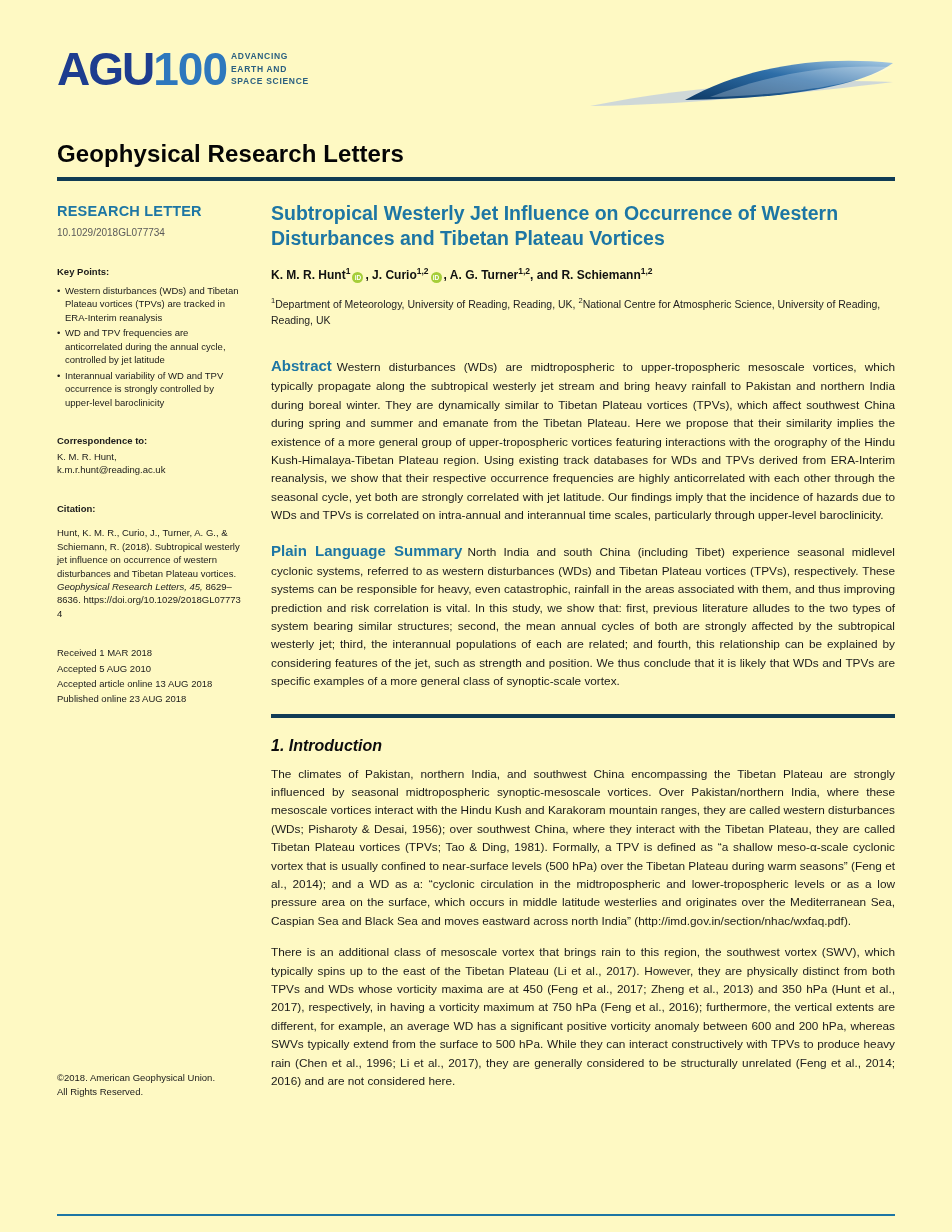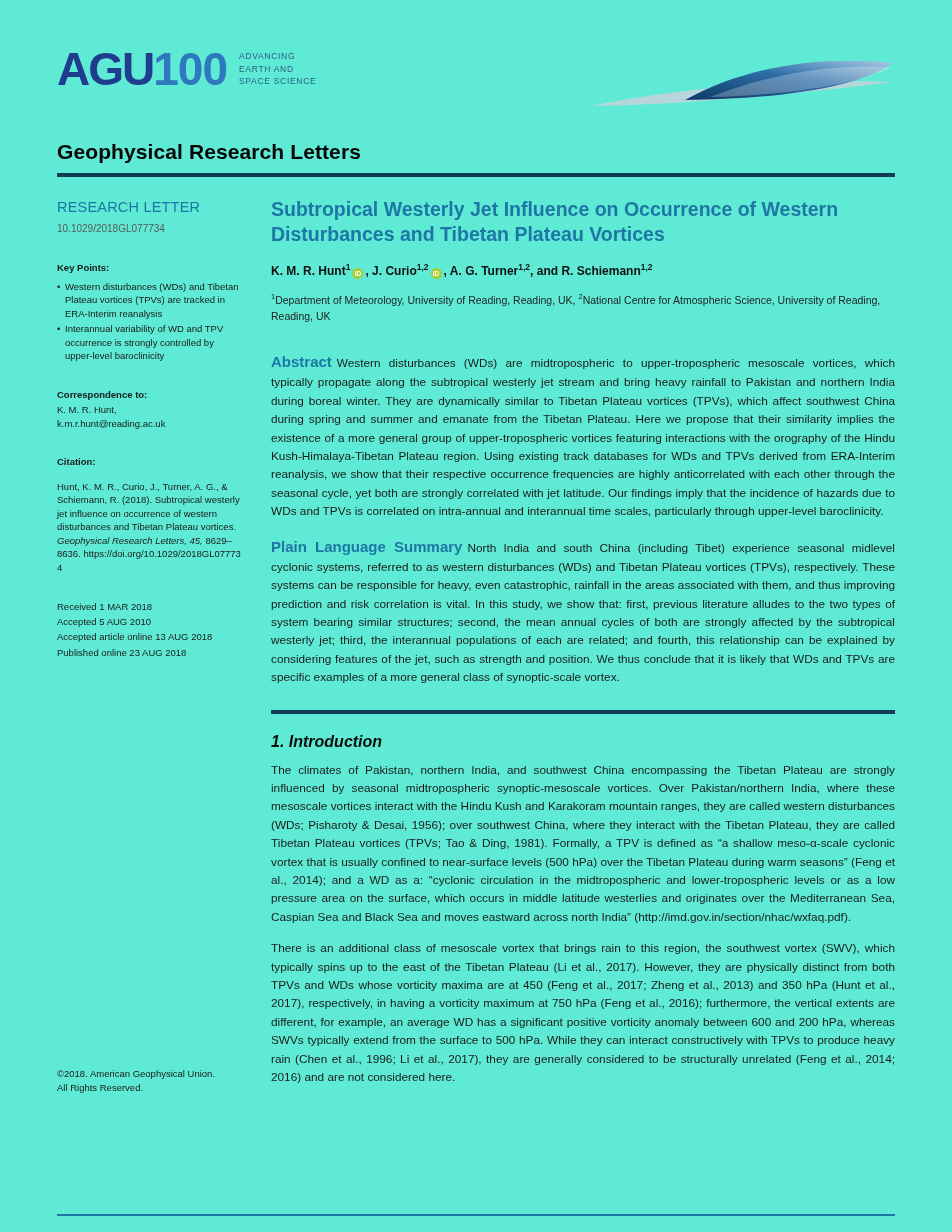--- a/index.html
+++ b/index.html
@@ -1,45 +1,45 @@
 <!DOCTYPE html>
 <html><head>
 <meta charset="utf-8">
 <style>
   * { box-sizing: border-box; }
   html, body { margin: 0; padding: 0; background: #ffffff; }
   .page {
     width: 952px; height: 1232px; margin: 0 auto; position: relative;
-    background: #5eead4; padding: 46px 57px 0 57px; overflow: hidden;
+    background: #fef9c3; padding: 46px 57px 0 57px; overflow: hidden;
     font-family: "Liberation Sans", sans-serif; color: #1a1a1a;
   }
 
   
   .masthead { display: flex; justify-content: space-between; align-items: flex-start; height: 72px; }
   .logo { display: flex; align-items: center; }
   .logo-mark { font-size: 46px; font-weight: bold; letter-spacing: -2px; line-height: 1; }
   .logo-agu { color: #1e3d8f; }
   .logo-100 { color: #2e78bd; letter-spacing: -1px; }
   .logo-tagline {
-    margin-left: 12px; font-size: 8.5px; font-weight: normal; color: #2a5f80;
+    margin-left: 4px; font-size: 8.5px; font-weight: bold; color: #2a5f80;
     letter-spacing: 0.7px; line-height: 1.5;
   }
   .swoosh { width: 305px; height: 62px; margin-top: 4px; }
 
   
   .journal-row { margin-top: 22px; }
-  .journal-title { margin: 0; font-size: 21px; font-weight: bold; color: #050505; letter-spacing: 0.1px; }
+  .journal-title { margin: 0; font-size: 24px; font-weight: bold; color: #050505; letter-spacing: 0.1px; }
   .rule-dark { height: 3.5px; background: #113c55; margin-top: 9px; }
 
   
   .content { display: flex; gap: 28px; margin-top: 20px; align-items: stretch; }
 
   .left-col { flex: 0 0 186px; width: 186px; display: flex; flex-direction: column;
               font-size: 9.5px; line-height: 1.42; color: #1a1a1a; }
-  .article-type { color: #1d76a4; font-weight: normal; font-size: 14.5px; letter-spacing: 0.2px; }
+  .article-type { color: #1d76a4; font-weight: bold; font-size: 14.5px; letter-spacing: 0.2px; }
   .doi { color: #5a5a5a; font-size: 10px; margin-top: 5px; }
   .side-label { font-weight: bold; margin-top: 25px; }
   .kp-list { margin: 3px 0 0 0; padding: 0; list-style: none; }
   .kp-list li { position: relative; padding-left: 8px; margin-top: 2px; }
   .kp-list li::before { content: "\2022"; position: absolute; left: 0; top: 0; }
   .side-text { margin-top: 2px; }
   .email-link { color: #1a1a1a; text-decoration: none; display: inline-block; }
   .citation-block { margin-top: 11px; }
   .citation-block em { font-style: italic; }
   .citation-block a { color: #1a1a1a; text-decoration: none; word-break: break-all; }
@@ -109,20 +109,21 @@
 
   <div class="content">
 
     <aside class="left-col">
       <div class="article-type">RESEARCH LETTER</div>
       <div class="doi">10.1029/2018GL077734</div>
 
       <div class="side-label">Key Points:</div>
       <ul class="kp-list">
         <li><span>Western disturbances (WDs) and Tibetan Plateau vortices (TPVs) are tracked in ERA-Interim reanalysis</span></li>
+        <li><span>WD and TPV frequencies are anticorrelated during the annual cycle, controlled by jet latitude</span></li>
         <li><span>Interannual variability of WD and TPV occurrence is strongly controlled by upper-level baroclinicity</span></li>
       </ul>
 
       <div class="side-label">Correspondence to:</div>
       <div class="side-text">K. M. R. Hunt,</div>
       <a class="email-link" href="#">k.m.r.hunt@reading.ac.uk</a>
 
       <div class="side-label">Citation:</div>
       <div class="citation-block">
         <span>Hunt, K. M. R., Curio, J., Turner, A. G., &amp; Schiemann, R. (2018). Subtropical westerly jet influence on occurrence of western disturbances and Tibetan Plateau vortices. </span><em>Geophysical Research Letters, 45,</em><span> 8629–8636. </span><a href="#">https://doi.org/10.1029/2018GL077734</a>

